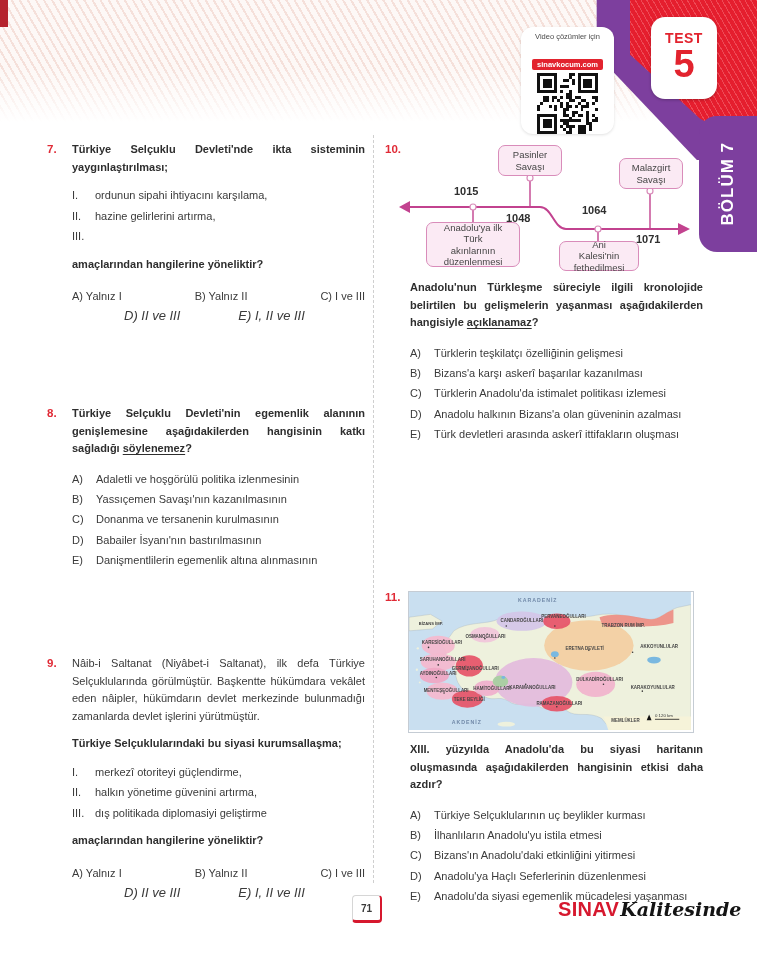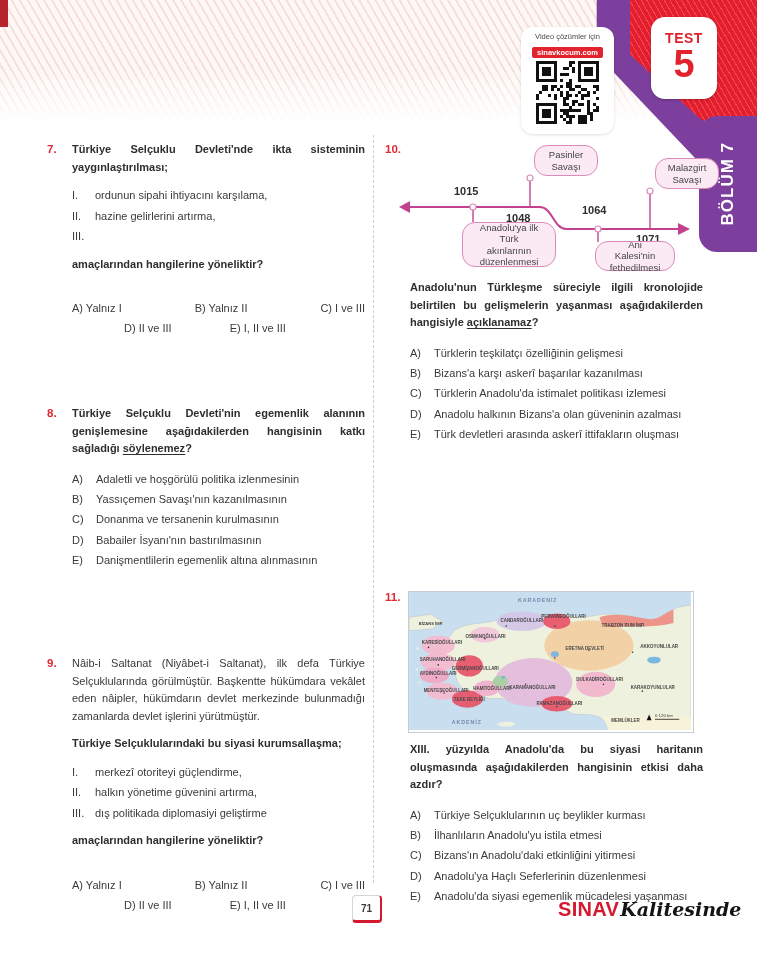--- a/index.html
+++ b/index.html
@@ -21,21 +21,21 @@
   .test-badge{position:absolute;left:651px;top:17px;width:66px;height:82px;background:#fff;
     border-radius:14px;display:flex;flex-direction:column;align-items:center;justify-content:center;
     box-shadow:0 1px 3px rgba(0,0,0,.25);}
   .test-badge .t1{color:#e2232e;font-weight:800;font-size:14px;letter-spacing:.5px;line-height:1;}
   .test-badge .t2{color:#e2232e;font-weight:800;font-size:38px;line-height:1.05;}
 
   .qr-card{position:absolute;left:521px;top:27px;width:93px;height:107px;background:#fff;
     border-radius:12px;box-shadow:0 1px 3px rgba(0,0,0,.12);display:flex;flex-direction:column;
     align-items:center;padding-top:5px;box-sizing:border-box;z-index:5;}
   .qr-video-text{font-size:7.5px;color:#4a4a4a;}
-  .qr-site{margin-top:6px;background:#e2232e;color:#fff;font-weight:bold;font-size:7.5px;
+  .qr-site{margin-top:18px;background:#e2232e;color:#fff;font-weight:bold;font-size:7.5px;
     padding:1px 5px;border-radius:2px;}
   .qr-svg{margin-top:3px;}
 
   .bolum-tab{position:absolute;right:0;top:116px;width:58px;height:136px;background:#7d3f9e;
     border-radius:18px 0 0 18px;display:flex;align-items:center;justify-content:center;}
   .bolum-tab span{writing-mode:vertical-rl;transform:rotate(180deg);color:#fff;font-weight:800;
     font-size:17px;letter-spacing:1px;}
 
   
   .divider{position:absolute;left:373px;top:135px;height:748px;border-left:1px dashed #cfcfcf;}
@@ -48,30 +48,30 @@
   .stem{font-weight:bold;font-size:11px;line-height:17.5px;text-align:justify;color:#2e2e2e;}
   .para{font-size:11px;line-height:17.5px;text-align:justify;color:#3a3a3a;}
   .u{text-decoration:underline;text-underline-offset:2px;}
   .items{margin-top:9px;}
   .item-row{display:flex;font-size:11px;line-height:20.5px;}
   .item-row .rn{width:23px;flex:none;}
   .closing{margin-top:9px;}
   .optlist{margin-top:11px;}
   .opt-row{display:flex;font-size:11px;line-height:20.4px;}
   .opt-row .letter{width:24px;flex:none;}
-  .opts3{display:flex;justify-content:space-between;font-size:11px;margin-top:28px;line-height:14px;}
-  .opts2{display:flex;font-size:11px;margin-top:6px;line-height:14px;}
+  .opts3{display:flex;justify-content:space-between;font-size:11px;margin-top:16px;line-height:14px;}
+  .opts2{display:flex;font-size:13px;margin-top:6px;line-height:14px;font-style:italic;}
   .opts2 span:first-child{margin-left:52px;}
   .opts2 span:last-child{margin-left:58px;}
 
   
   .timeline{position:relative;width:295px;height:132px;margin-left:-12px;}
-  .tl-box{position:absolute;background:#fbeaf4;border:1px solid #d98cba;border-radius:13px;
+  .tl-box{position:absolute;background:#fbeaf4;border:1px solid #d98cba;border-radius:7px;
     font-size:9.5px;line-height:11.5px;color:#454545;text-align:center;
-    display:flex;align-items:center;justify-content:center;padding:2px 18px;box-sizing:border-box;margin-left:36px;}
+    display:flex;align-items:center;justify-content:center;padding:2px 18px;box-sizing:border-box;}
   .tl-year{position:absolute;font-weight:800;font-size:11px;color:#2f2f2f;}
 
   
   .map-fig{position:relative;width:284px;height:140px;margin:2px 0 0 -2px;border:1px solid #c5ccd4;}
   .map-lbl{font-family:"Liberation Sans",sans-serif;font-size:4.6px;font-weight:bold;fill:#454545;}
   .map-lbl.sea{font-size:5.4px;fill:#7189a8;letter-spacing:1px;font-weight:bold;}
   .map-lbl.small{font-size:4.2px;}
   .map-scale{font-size:4.5px;fill:#333;font-family:"Liberation Sans",sans-serif;}
 
   

